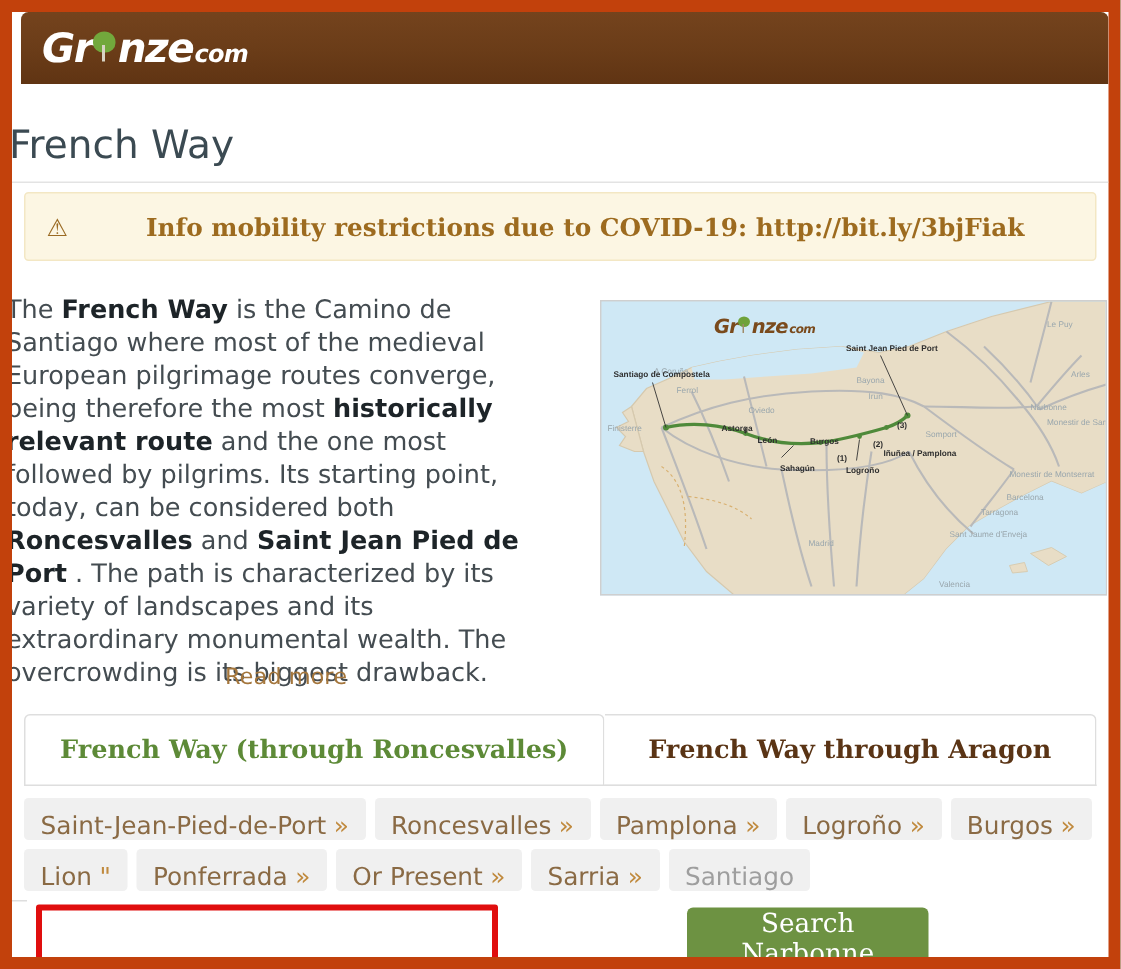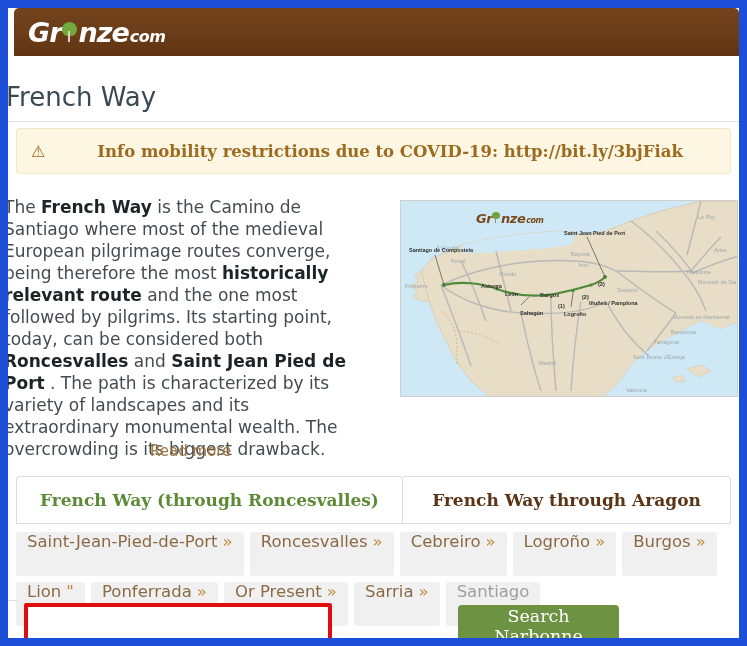--- a/index.html
+++ b/index.html
@@ -9,21 +9,21 @@
     overflow: hidden;
     font-family: "Liberation Sans", sans-serif;
   }
   body { background: #7dfcfc; }
 
   
   #frame {
     position: absolute;
     left: 0; top: 0;
     width: 747px; height: 646px;
-    background: #1d4ed8;
+    background: #c2410c;
   }
   #page {
     position: absolute;
     left: 8px; top: 8px;
     width: 731px; height: 630px;
     background: #ffffff;
     overflow: hidden;
   }
 
   
@@ -294,25 +294,25 @@
   
   #chips {
     position: absolute;
     left: 8px; top: 524px;
     width: 715px;
     display: flex;
     flex-wrap: wrap;
     gap: 6px 6px;
   }
   .chip {
-    height: 44px;
+    height: 28px;
     background: #f0f0f0;
     border-radius: 3px;
     display: flex;
-    align-items: flex-start;
+    align-items: flex-end;
     padding: 0 11px;
     font-size: 16.5px;
     color: #8a6a44;
     font-family: "DejaVu Sans", sans-serif;
     white-space: nowrap;
     cursor: pointer;
   }
   .chip .arrow { color: #c08a3e; margin-left: 5px; }
   .chip.disabled { color: #9e9e9e; cursor: default; }
 
@@ -496,21 +496,21 @@
   <div id="chips">
         <div class="chip">
           <span>Saint-Jean-Pied-de-Port</span>
           <span class="arrow">»</span>
         </div>
         <div class="chip">
           <span>Roncesvalles</span>
           <span class="arrow">»</span>
         </div>
         <div class="chip">
-          <span>Cebreiro</span>
+          <span>Pamplona</span>
           <span class="arrow">»</span>
         </div>
         <div class="chip">
           <span>Logroño</span>
           <span class="arrow">»</span>
         </div>
         <div class="chip">
           <span>Burgos</span>
           <span class="arrow">»</span>
         </div>

